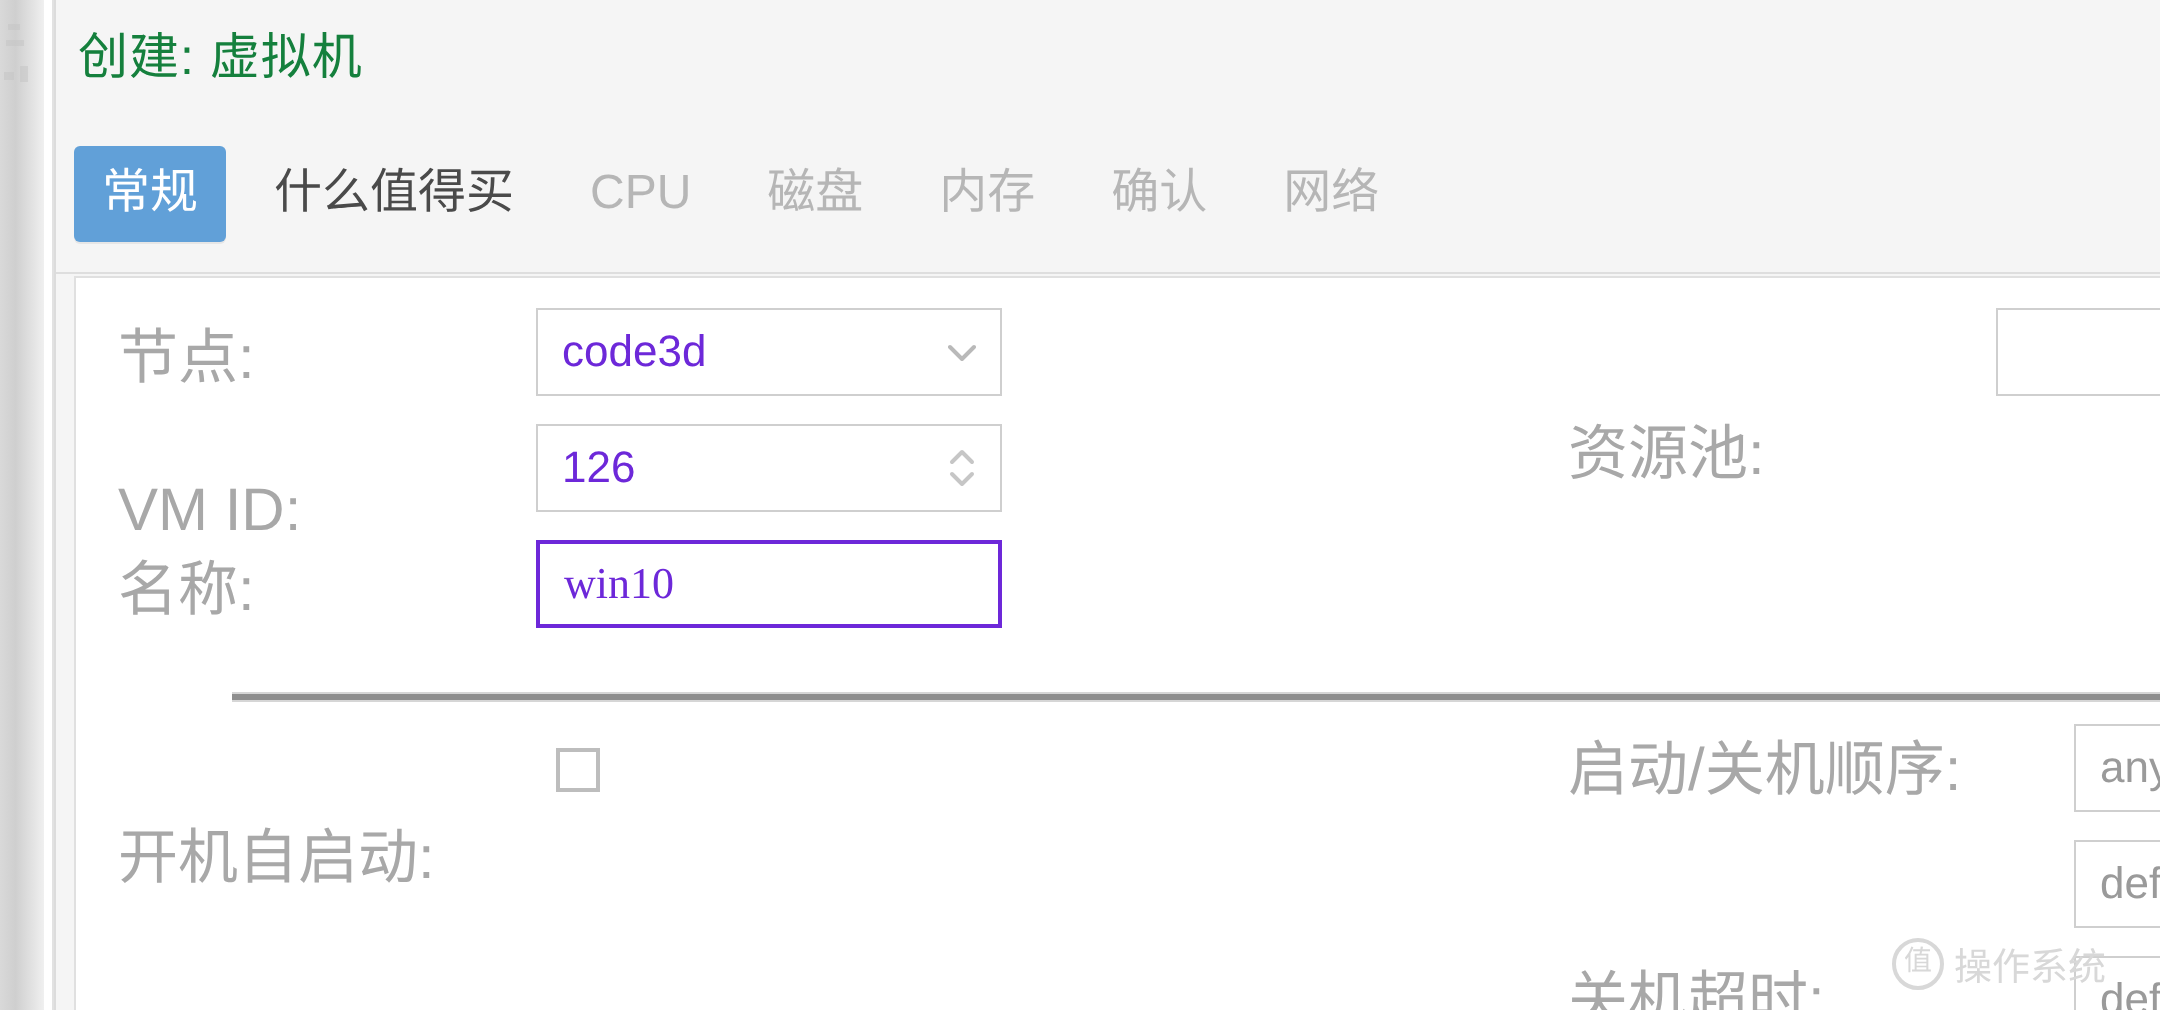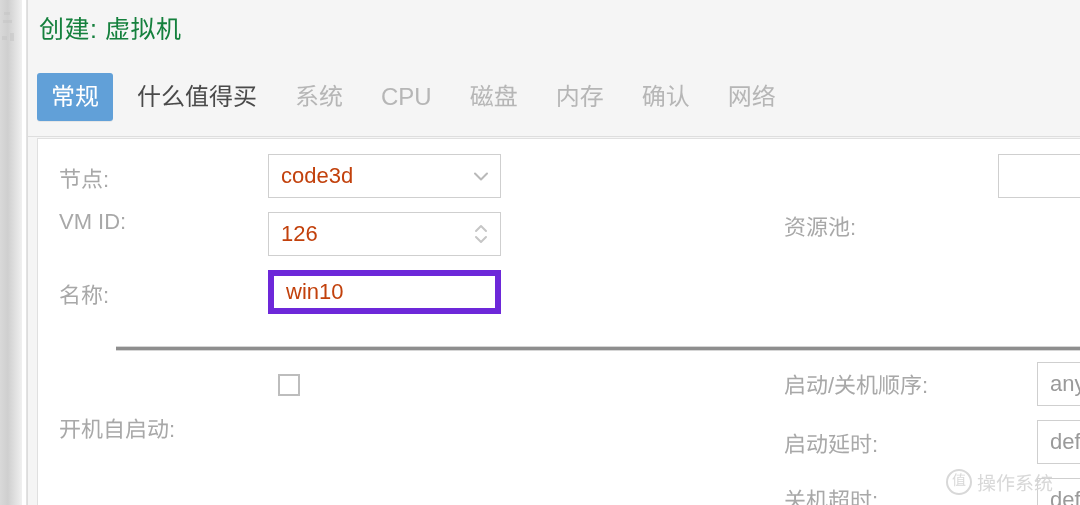--- a/index.html
+++ b/index.html
@@ -126,40 +126,41 @@
   }
 
   .row {
     position: absolute;
     display: flex;
     align-items: center;
     white-space: nowrap;
   }
 
   .label {
-    font-size: 22px;
+    font-size: 30px;
     color: #a8a8a8;
     line-height: 26px;
     white-space: nowrap;
   }
 
   .field {
     position: relative;
     box-sizing: border-box;
     height: 44px;
     border: 1px solid #cfcfcf;
     background: #ffffff;
     display: flex;
     align-items: center;
     padding: 0 10px 0 12px;
     font-size: 22px;
-    color: #c2410c;
+    color: #6d28d9;
   }
   .field.focused {
-    border: 6px solid #6d28d9;
+    border: 2px solid #6d28d9;
+    font-family: Liberation Serif, serif;
   }
   .field.muted { color: #9a9a9a; }
   .field .val { line-height: 26px; }
 
   .chev {
     position: absolute;
     right: 12px;
     top: 50%;
     margin-top: -4px;
     width: 14px; height: 9px;
@@ -233,21 +234,20 @@
 
   <div class="modal">
 
     <div class="modal-header">
       <div class="modal-title">创建: 虚拟机</div>
     </div>
 
     <div class="tabbar">
       <div class="tab active">常规</div>
       <div class="tab strong">什么值得买</div>
-      <div class="tab">系统</div>
       <div class="tab">CPU</div>
       <div class="tab">磁盘</div>
       <div class="tab">内存</div>
       <div class="tab">确认</div>
       <div class="tab">网络</div>
     </div>
 
     <div class="content">
       <div class="form-grid">
 
@@ -256,21 +256,21 @@
         </div>
         <div class="field" style="position:absolute; left:230px; top:15px; width:233px;">
           <span class="val">code3d</span>
           <span class="chev">
             <svg width="14" height="9" viewBox="0 0 14 9">
               <path d="M1 1.5 L7 7.5 L13 1.5" fill="none" stroke="#b9b9b9" stroke-width="2" stroke-linecap="round" stroke-linejoin="round"></path>
             </svg>
           </span>
         </div>
 
-        <div class="row" style="left:21px; top:70px;">
+        <div class="row" style="left:21px; top:104px;">
           <span class="label">VM ID:</span>
         </div>
         <div class="field" style="position:absolute; left:230px; top:73px; width:233px;">
           <span class="val">126</span>
           <span class="spin">
             <svg width="14" height="24" viewBox="0 0 14 24">
               <path d="M2 9 L7 4 L12 9" fill="none" stroke="#c6c6c6" stroke-width="2" stroke-linecap="round" stroke-linejoin="round"></path>
               <path d="M2 15 L7 20 L12 15" fill="none" stroke="#c6c6c6" stroke-width="2" stroke-linecap="round" stroke-linejoin="round"></path>
             </svg>
           </span>
@@ -297,23 +297,20 @@
           <span class="val"></span>
         </div>
 
         <div class="row" style="left:746px; top:234px;justify-content:flex-end;">
           <span class="label">启动/关机顺序:</span>
         </div>
         <div class="field muted" style="position:absolute; left:999px; top:223px; width:90px;">
           <span class="val">any</span>
         </div>
 
-        <div class="row" style="left:746px; top:293px;">
-          <span class="label">启动延时:</span>
-        </div>
         <div class="field muted" style="position:absolute; left:999px; top:281px; width:90px;">
           <span class="val">default</span>
         </div>
 
         <div class="row" style="left:746px; top:349px;">
           <span class="label">关机超时:</span>
         </div>
         <div class="field muted" style="position:absolute; left:999px; top:339px; width:90px;">
           <span class="val">default</span>
         </div>

